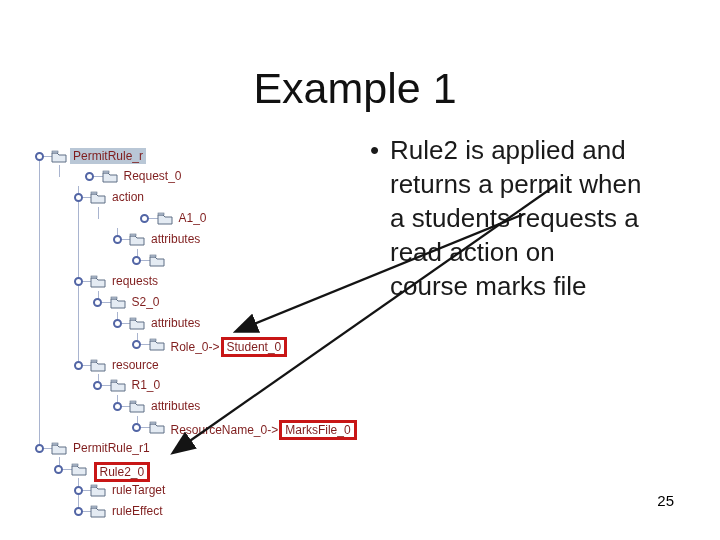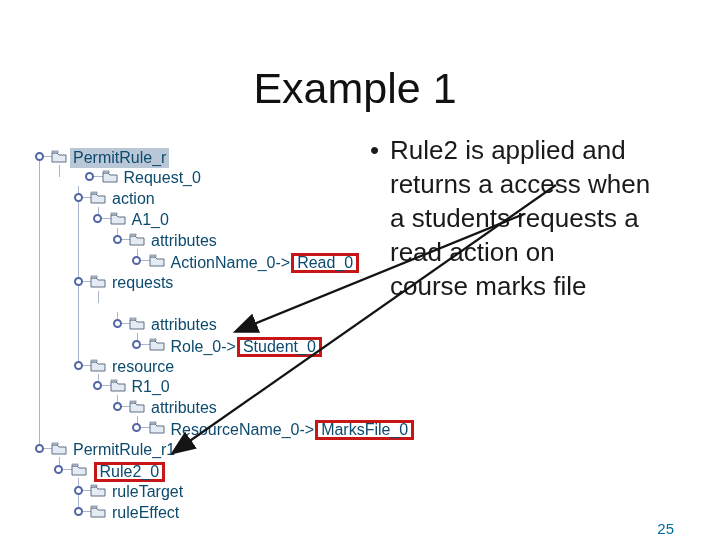--- a/index.html
+++ b/index.html
@@ -14,25 +14,25 @@
   }
   
   .bullet-block{position:absolute; left:370px; top:133px; width:330px;}
   .bullet-row{display:flex;}
   .bullet-marker{
     width:20px; font-size:26px; line-height:34px; color:#1a1a1a; flex:0 0 20px;
   }
   .bullet-lines{flex:1;}
   .bline{font-size:26px; line-height:34px; color:#1a1a1a; white-space:nowrap;}
   
-  .page-number{position:absolute; top:520px; right:46px; font-size:15px; color:#0369a1;}
+  .page-number{position:absolute; top:492px; right:46px; font-size:15px; color:#000000;}
   
   .tree{position:absolute; left:0; top:0; width:720px; height:540px;}
   .vl{position:absolute; width:1px; background:#a9b4cf;}
-  .row{position:absolute; left:0; right:372px; height:21px; font-size:16px; color:#0c4a6e;}
+  .row{position:absolute; left:0; right:372px; height:21px; font-size:12px; color:#7f1d1d;}
   .row .tick{
     position:absolute; height:1px; background:#a9b4cf;
     left:calc(var(--hx)*1px + 2px); width:12px; top:10px;
   }
   .row .handle{
     position:absolute; box-sizing:border-box; width:9px; height:9px; border-radius:50%;
     border:2px solid #5265a5; background:#fff;
     left:calc(var(--hx)*1px - 4.5px); top:6px;
   }
   .row .folder{position:absolute; left:calc(var(--hx)*1px + 12px); top:4px;}
@@ -96,21 +96,21 @@
     <div class="row" style="--hx:78; top:187.3px;">
       <span class="tick"></span>
       <span class="handle"></span>
       <svg class="folder" width="16" height="13">
           <path d="M1 3 h5 l2 2 h7 v7 h-14 z" fill="#e4ebf3" stroke="#5f6f85"></path>
           <rect x="1" y="1" width="6" height="2" fill="#b9c5d4" stroke="#5f6f85" stroke-width="0.6"></rect>
         </svg>
       <span class="lbl">action</span>
     </div>
 
-    <div class="row" style="--hx:97.5; top:208.2px;">
+    <div class="row" style="--hx:97.5; top:208.2px;margin-left:47px;">
       <span class="tick"></span>
       <span class="handle"></span>
       <svg class="folder" width="16" height="13">
           <path d="M1 3 h5 l2 2 h7 v7 h-14 z" fill="#e4ebf3" stroke="#5f6f85"></path>
           <rect x="1" y="1" width="6" height="2" fill="#b9c5d4" stroke="#5f6f85" stroke-width="0.6"></rect>
         </svg>
       <span class="lbl">A1_0</span>
     </div>
 
     <div class="row" style="--hx:117; top:229.1px;">
@@ -123,33 +123,41 @@
       <span class="lbl">attributes</span>
     </div>
 
     <div class="row" style="--hx:136.5; top:250px;">
       <span class="tick"></span>
       <span class="handle"></span>
       <svg class="folder" width="16" height="13">
           <path d="M1 3 h5 l2 2 h7 v7 h-14 z" fill="#e4ebf3" stroke="#5f6f85"></path>
           <rect x="1" y="1" width="6" height="2" fill="#b9c5d4" stroke="#5f6f85" stroke-width="0.6"></rect>
         </svg>
-      <span class="lbl"><span class="prefix">ActionName_0-&gt;</span><span class="redbox">Read_0</span></span>
     </div>
 
     <div class="row" style="--hx:78; top:270.9px;">
       <span class="tick"></span>
       <span class="handle"></span>
       <svg class="folder" width="16" height="13">
           <path d="M1 3 h5 l2 2 h7 v7 h-14 z" fill="#e4ebf3" stroke="#5f6f85"></path>
           <rect x="1" y="1" width="6" height="2" fill="#b9c5d4" stroke="#5f6f85" stroke-width="0.6"></rect>
         </svg>
       <span class="lbl">requests</span>
     </div>
 
+    <div class="row" style="--hx:97.5; top:291.8px;">
+      <span class="tick"></span>
+      <span class="handle"></span>
+      <svg class="folder" width="16" height="13">
+          <path d="M1 3 h5 l2 2 h7 v7 h-14 z" fill="#e4ebf3" stroke="#5f6f85"></path>
+          <rect x="1" y="1" width="6" height="2" fill="#b9c5d4" stroke="#5f6f85" stroke-width="0.6"></rect>
+        </svg>
+      <span class="lbl">S2_0</span>
+    </div>
 
     <div class="row" style="--hx:117; top:312.7px;">
       <span class="tick"></span>
       <span class="handle"></span>
       <svg class="folder" width="16" height="13">
           <path d="M1 3 h5 l2 2 h7 v7 h-14 z" fill="#e4ebf3" stroke="#5f6f85"></path>
           <rect x="1" y="1" width="6" height="2" fill="#b9c5d4" stroke="#5f6f85" stroke-width="0.6"></rect>
         </svg>
       <span class="lbl">attributes</span>
     </div>
@@ -244,21 +252,21 @@
       <span class="lbl">ruleEffect</span>
     </div>
 
   </div>
 
   <div class="bullet-block">
     <div class="bullet-row">
       <div class="bullet-marker">•</div>
       <div class="bullet-lines">
         <div class="bline">Rule2 is applied and</div>
-        <div class="bline">returns a access when</div>
+        <div class="bline">returns a permit when</div>
         <div class="bline">a students requests a</div>
         <div class="bline">read action on</div>
         <div class="bline">course marks file</div>
       </div>
     </div>
   </div>
 
   <div class="page-number">25</div>
 
   <svg class="arrows" width="720" height="540" viewBox="0 0 720 540">

